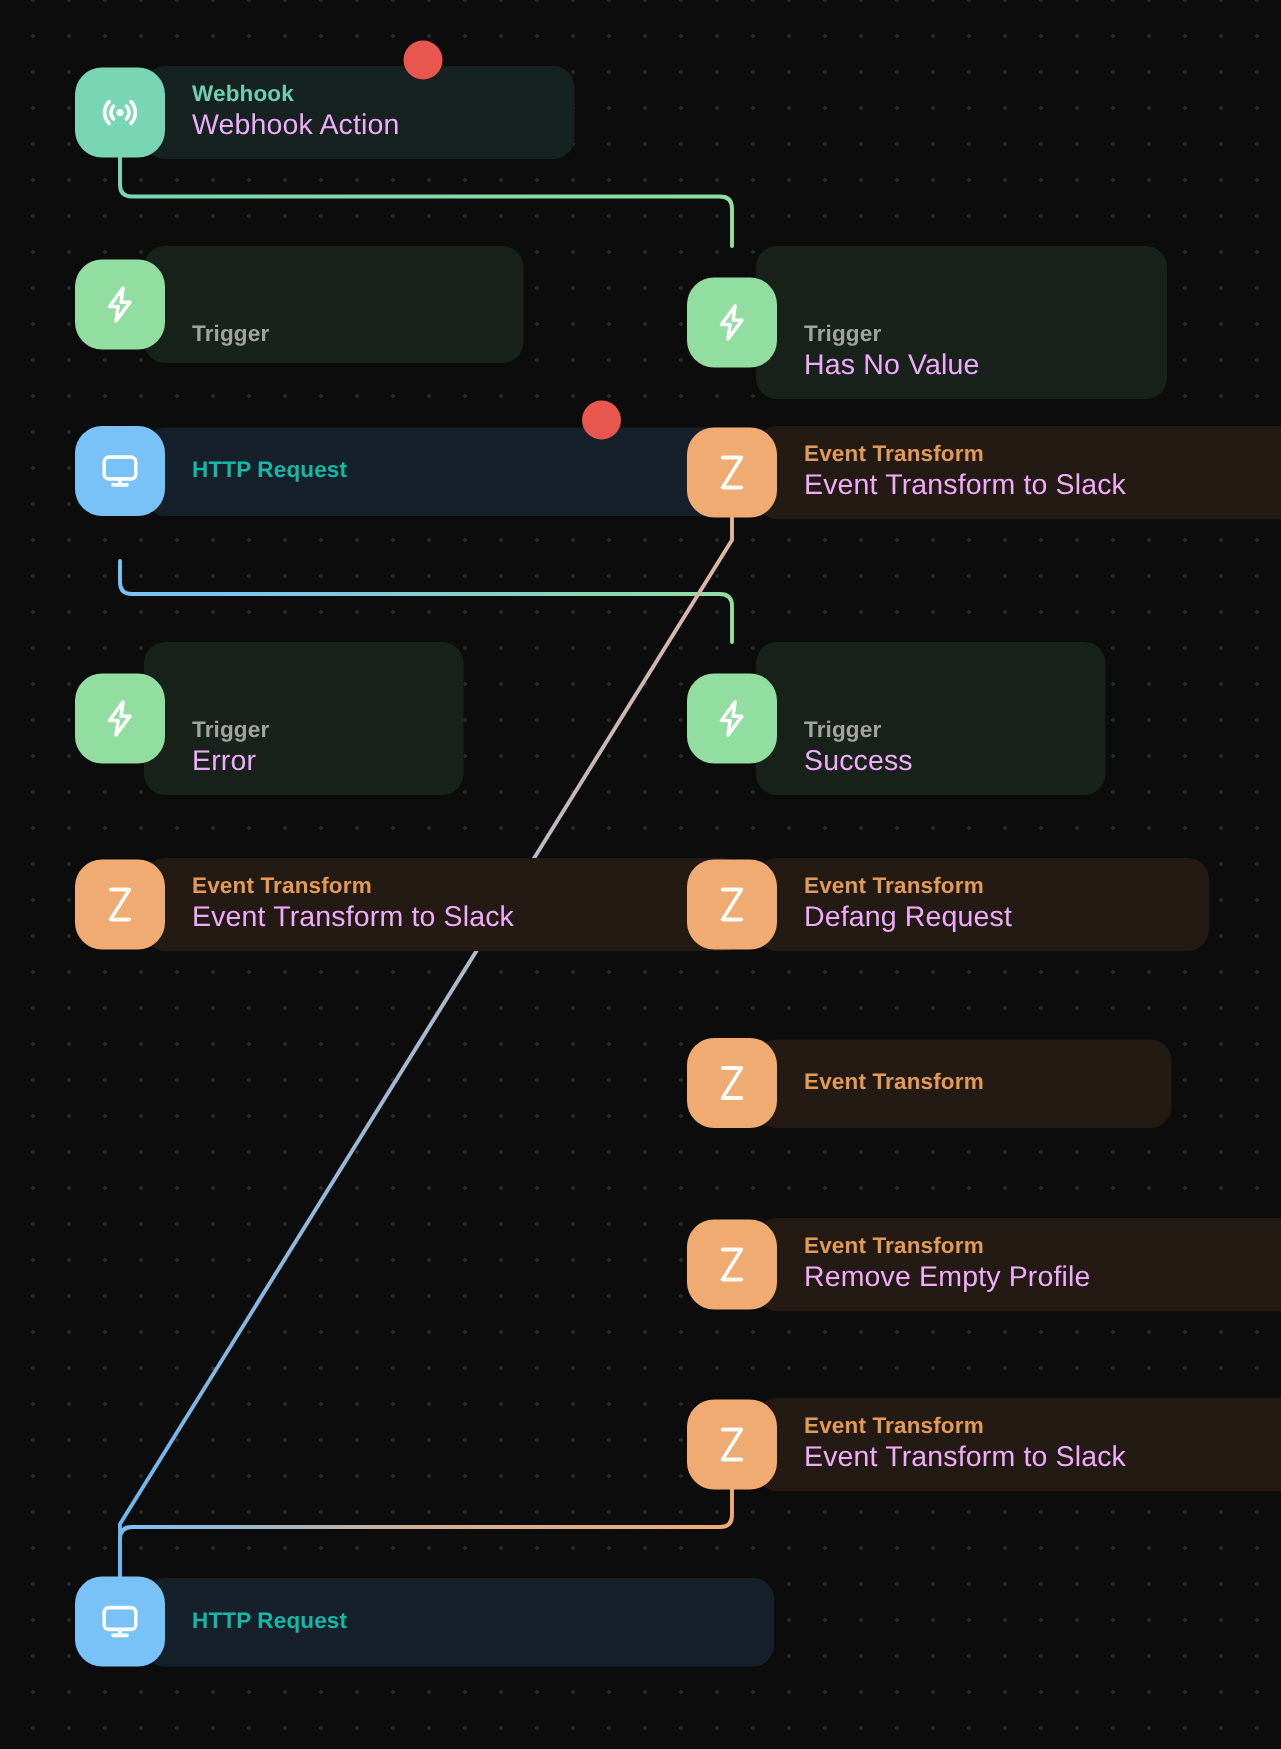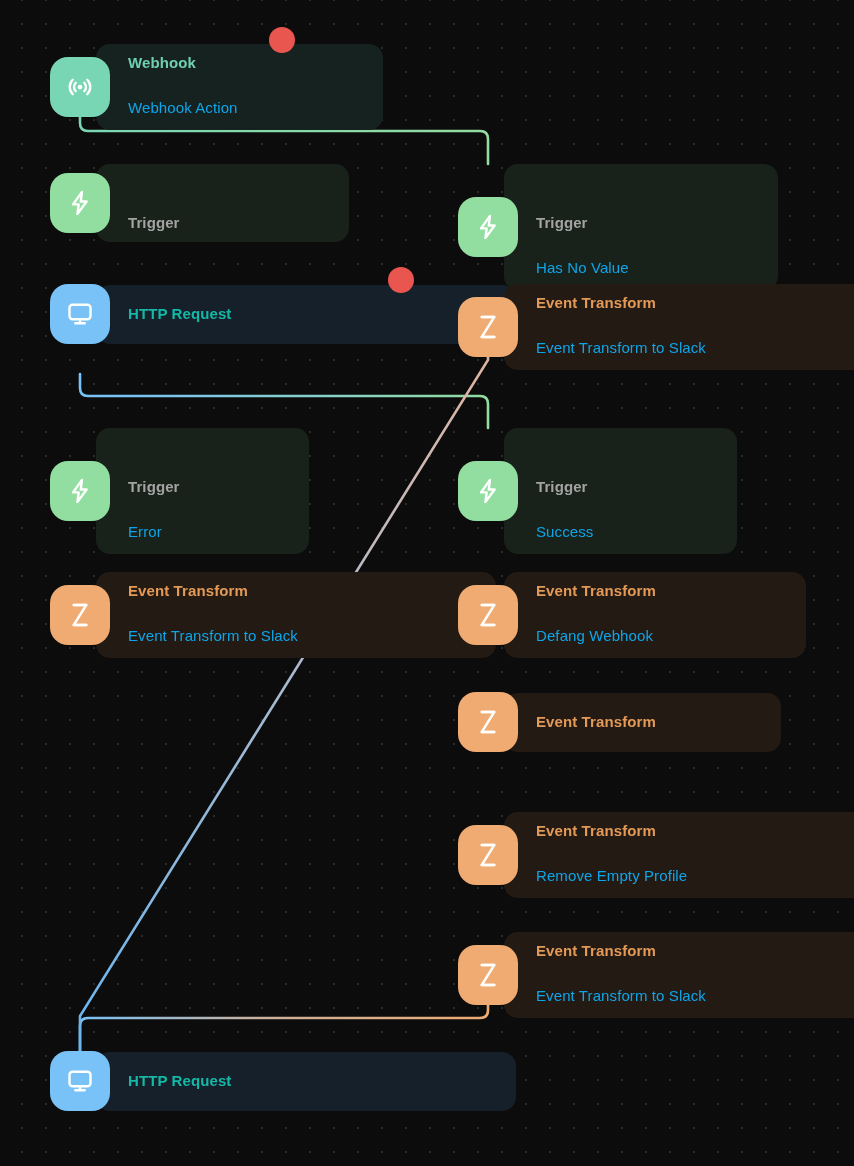--- a/index.html
+++ b/index.html
@@ -21,28 +21,28 @@
   .chip{
     width:60px;height:60px;border-radius:18px;
     display:flex;align-items:center;justify-content:center;
     flex:0 0 60px;z-index:3;position:relative;
   }
   .chip svg{display:block;}
   .panel{
     margin-left:-14px;padding:9px 20px 10px 32px;
     border-radius:14px;min-height:40px;
     display:flex;flex-direction:column;justify-content:center;
-    z-index:2;position:relative;gap:24px;
+    z-index:2;position:relative;
   }
   .kind{
     font-size:15px;line-height:19px;font-weight:700;letter-spacing:.1px;
     white-space:nowrap;
   }
   .title{
-    font-size:15px;line-height:24px;font-weight:400;color:#0ea5e9;
+    font-size:19px;line-height:24px;font-weight:400;color:#f0abfc;
     letter-spacing:.1px;
   }
 
   
   .c-green .chip{background:#92dda0;}
   .c-green .panel{background:#18221a;}
   .c-green .kind{color:#a3a3a3;margin-top:40px;}
   
   .c-mint .chip{background:#79d6b4;}
   .c-mint .panel{background:#162220;}
@@ -257,21 +257,21 @@
   <div class="node c-orange" style="left:458px;top:572px;">
     <div class="chip">
       <svg width="30" height="30" viewBox="0 0 24 24" fill="none" stroke="#ffffff" stroke-width="1.9" stroke-linejoin="round" stroke-linecap="round">
         <path d="M7 4h10L7 20h10"></path>
           <path d="M7 4h10"></path>
           <path d="M7 20h10"></path>
       </svg>
     </div>
     <div class="panel" style="width:250px;">
       <div class="kind">Event Transform</div>
-      <div class="title">Defang Webhook</div>
+      <div class="title">Defang Request</div>
     </div>
   </div>
 
   <div class="node c-orange" style="left:458px;top:692px;">
     <div class="chip">
       <svg width="30" height="30" viewBox="0 0 24 24" fill="none" stroke="#ffffff" stroke-width="1.9" stroke-linejoin="round" stroke-linecap="round">
         <path d="M7 4h10L7 20h10"></path>
           <path d="M7 4h10"></path>
           <path d="M7 20h10"></path>
       </svg>

